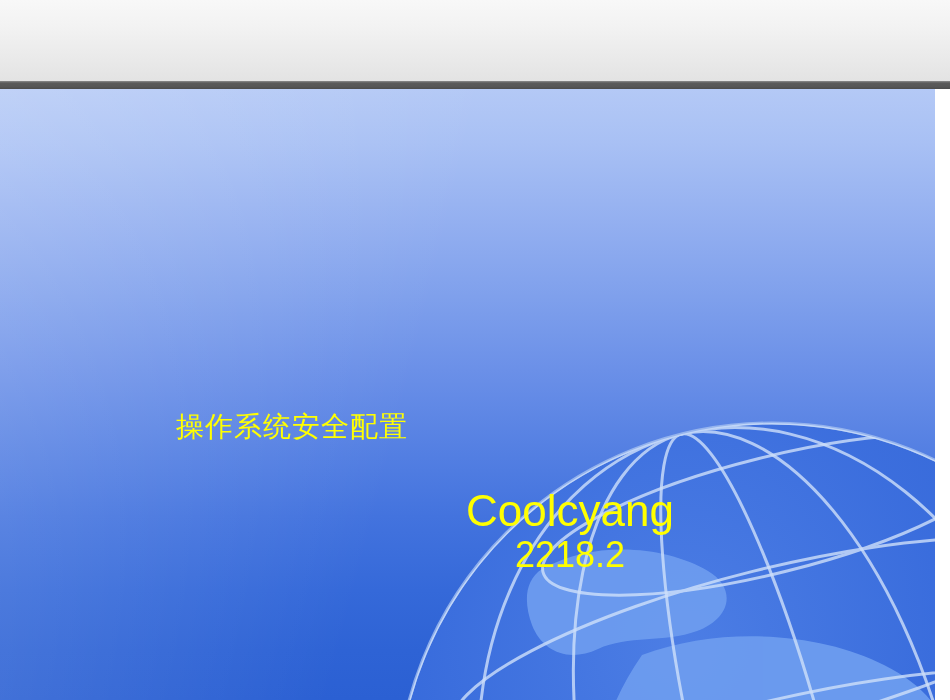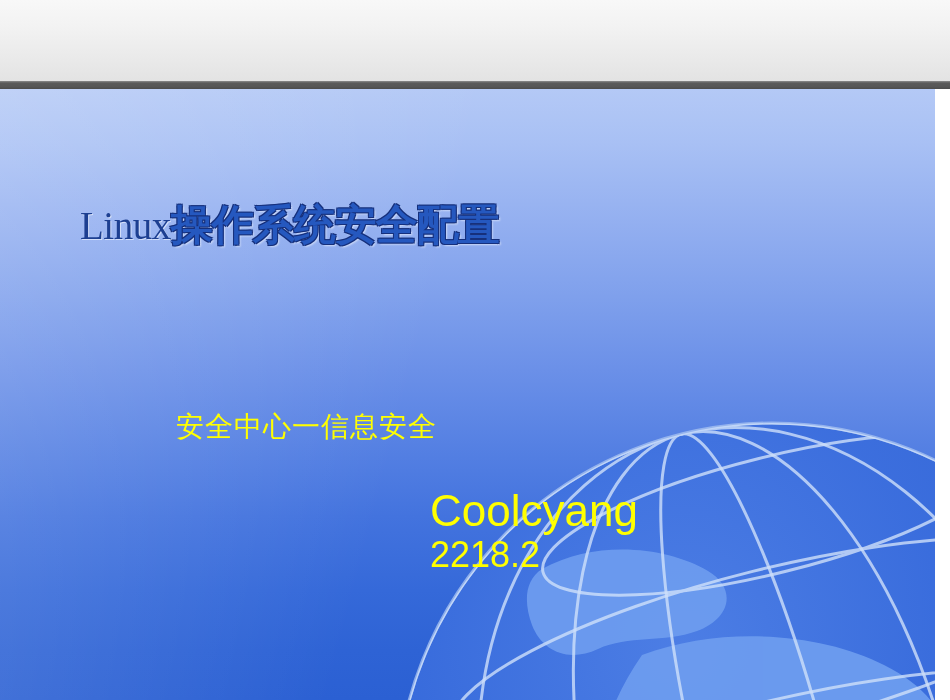--- a/index.html
+++ b/index.html
@@ -123,21 +123,21 @@
     letter-spacing: 1px;
     white-space: nowrap;
   }
 
   
   .author-block {
     position: absolute;
     left: 430px;
     top: 398px;
     width: 280px;
-    text-align: left;
+    text-align: center;
     white-space: nowrap;
   }
   .author-name {
     font-family: "Liberation Sans", "DejaVu Sans", sans-serif;
     font-size: 44px;
     line-height: 1.08;
     color: #ffff00;
     letter-spacing: 0px;
   }
   .author-date {
@@ -206,25 +206,22 @@
           <ellipse cx="380" cy="380" rx="376" ry="376" transform="rotate(-14 380 380)"></ellipse>
           <ellipse cx="380" cy="380" rx="288" ry="376" transform="rotate(-14 380 380)"></ellipse>
           <ellipse cx="380" cy="380" rx="182" ry="376" transform="rotate(-14 380 380)"></ellipse>
           <ellipse cx="380" cy="380" rx="66" ry="376" transform="rotate(-14 380 380)"></ellipse>
         </g>
 
         <path d="M0 330 C140 290 300 300 420 350 C300 322 140 318 0 360 Z" fill="#ffffff" opacity="0.30"></path>
       </g>
     </svg>
 
-    <div class="title-block">
-      <span class="title-en">Linux</span><span class="title-cn">操作系统安全配置</span>
-    </div>
-
-    <div class="subtitle">安全中心一信息安全</div>
+
+    <div class="subtitle">操作系统安全配置</div>
 
     <div class="author-block">
       <div class="author-name">Coolcyang</div>
       <div class="author-date">2218.2</div>
     </div>
 
   </div>
 
   <div class="slide-right-gap"></div>
 

